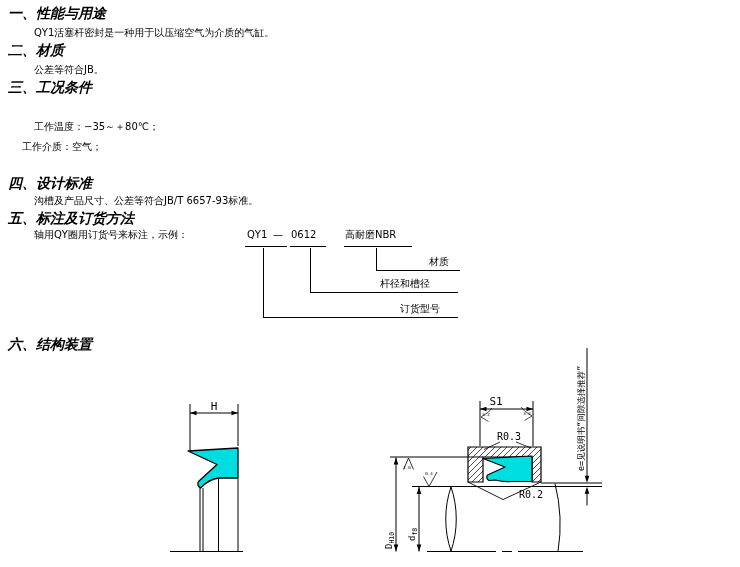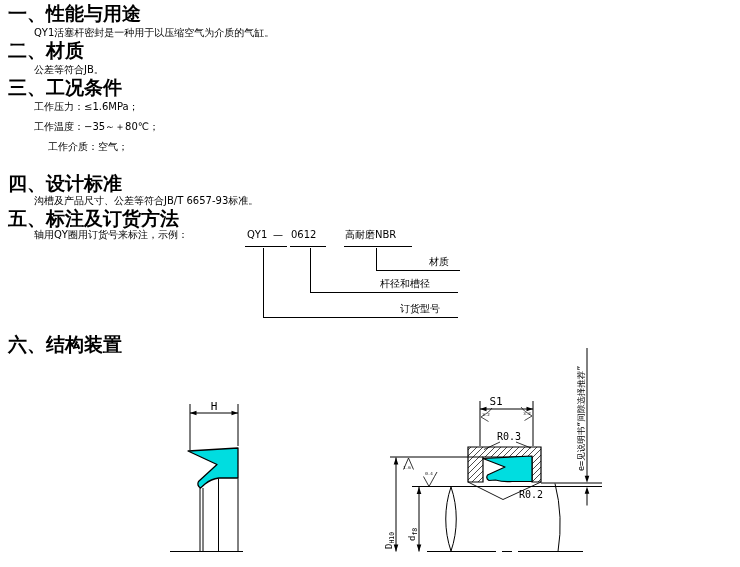--- a/index.html
+++ b/index.html
@@ -1,38 +1,37 @@
 <!DOCTYPE html>
 <html><head>
 <meta charset="utf-8">
 <style>
   html,body{margin:0;padding:0;background:#fff;}
   .page{position:relative;width:740px;height:567px;background:#ffffff;overflow:hidden;
         font-family:"DejaVu Sans",sans-serif;color:#000;}
   .t{position:absolute;white-space:nowrap;line-height:15px;}
-  .h{font-size:19px;font-weight:bold;}
+  .h{font-size:14px;font-weight:bold;font-style:italic;}
   .b{font-size:10px;}
   .rule{position:absolute;border-top:1px solid #000;height:0;}
   .vrule{position:absolute;border-left:1px solid #000;width:0;}
   svg{position:absolute;left:0;top:340px;}
   svg text{font-family:"DejaVu Sans Mono",monospace;fill:#000;}
 </style>
 </head>
 <body>
 
 <div class="page">
 
   <div class="t h" style="top:6px;left:8px">一、性能与用途</div>
   <div class="t b" style="top:25px;left:34px">QY1活塞杆密封是一种用于以压缩空气为介质的气缸。</div>
   <div class="t h" style="top:43px;left:8px">二、材质</div>
   <div class="t b" style="top:62px;left:34px">公差等符合JB。</div>
   <div class="t h" style="top:80px;left:8px">三、工况条件</div>
-  <div class="t b" style="top:99px;left:34px">工作压力：≤1.6MPa；</div>
   <div class="t b" style="top:119px;left:34px">工作温度：−35～＋80℃；</div>
-  <div class="t b" style="top:139px;left:48px">工作介质：空气；</div>
+  <div class="t b" style="top:139px;left:22px">工作介质：空气；</div>
   <div class="t h" style="top:176px;left:8px">四、设计标准</div>
   <div class="t b" style="top:193px;left:34px">沟槽及产品尺寸、公差等符合JB/T 6657-93标准。</div>
   <div class="t h" style="top:211px;left:8px">五、标注及订货方法</div>
 
   <div class="t b" style="top:227px;left:34px">轴用QY圈用订货号来标注，示例：</div>
   <div class="t b" style="top:227px;left:247px">QY1</div>
   <div class="t b" style="top:227px;left:273px">—</div>
   <div class="t b" style="top:227px;left:291px">0612</div>
   <div class="t b" style="top:227px;left:345px">高耐磨NBR</div>
 

